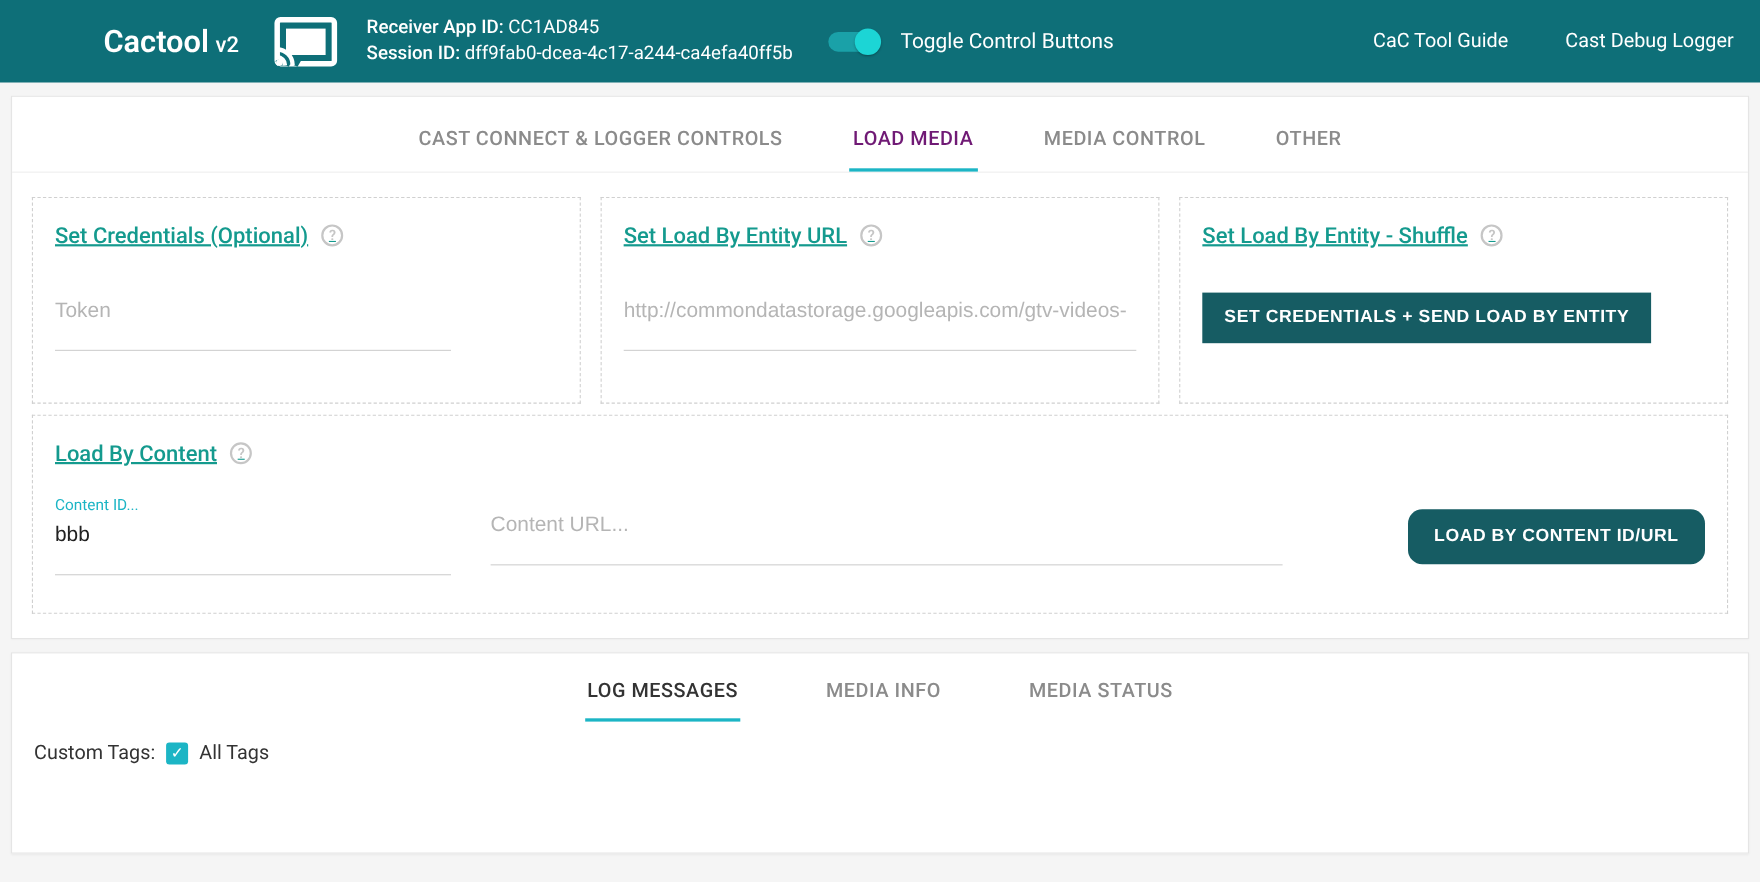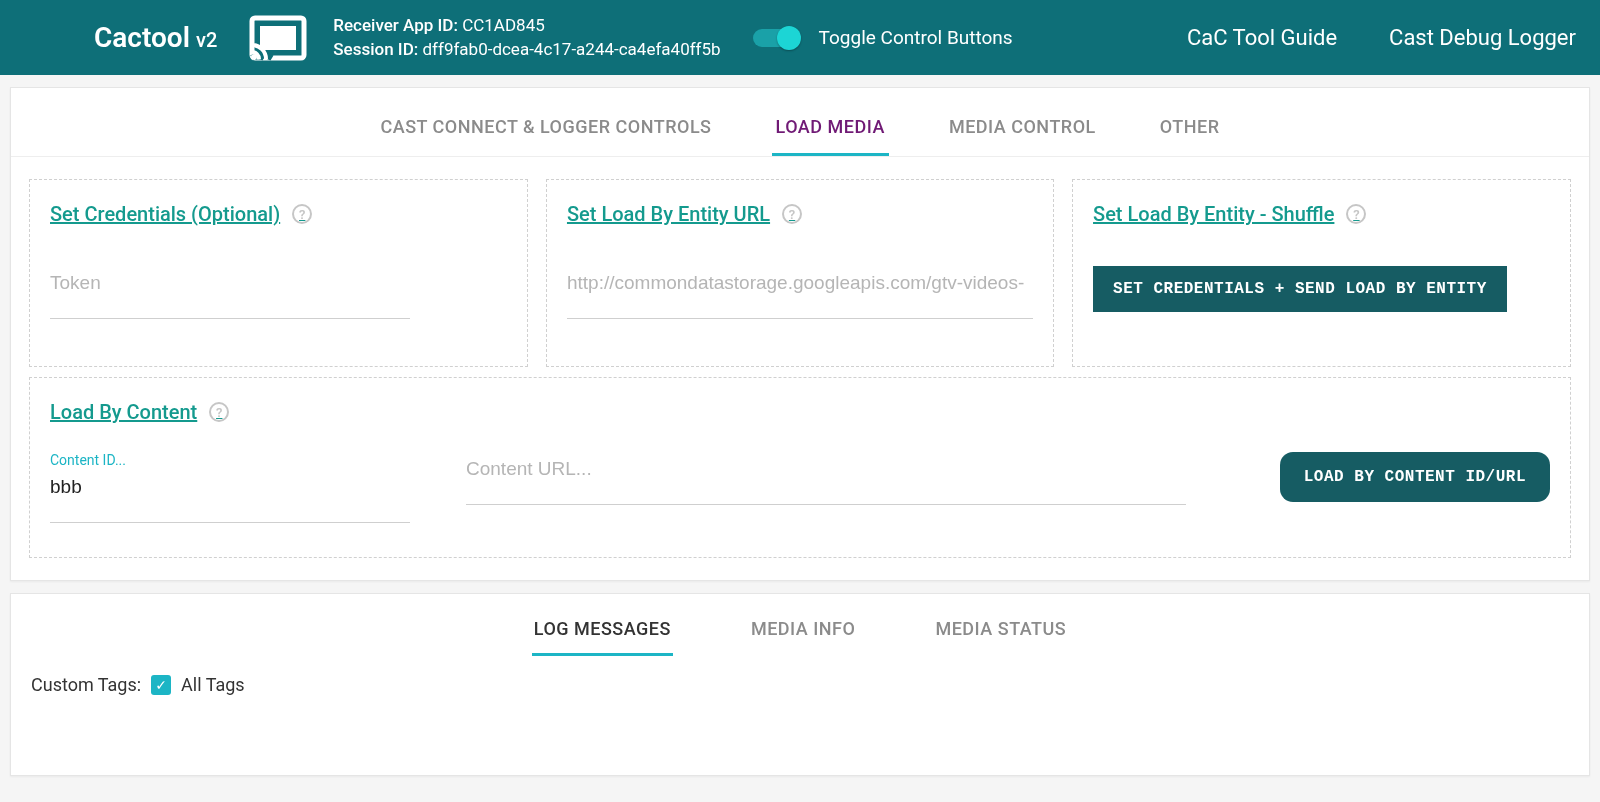--- a/index.html
+++ b/index.html
@@ -26,21 +26,21 @@
   .ids { font-size: 17px; line-height: 1.4; margin-left: 4px; }
   .ids .row span:first-child { font-weight: 500; }
   .toggle-wrap { display:flex; align-items:center; gap:20px; margin-left: 10px; }
   .switch {
     width: 46px; height: 18px; border-radius: 10px; background: #1aa1a8; position: relative; cursor: pointer;
   }
   .switch .knob {
     width: 24px; height: 24px; border-radius: 50%; background: #1cd5d5; position: absolute; top: -3px; right: -2px;
     box-shadow: 0 1px 2px rgba(0,0,0,0.3);
   }
-  .topbar-right { margin-left: auto; display:flex; gap: 52px; font-size: 22px; }
+  .topbar-right { margin-left: auto; display:flex; gap: 52px; font-size: 18px; }
   .topbar-right a { color: #fff; text-decoration: none; cursor:pointer; }
 
   
   .card {
     background: #fff;
     margin: 12px 10px;
     border: 1px solid #e5e5e5;
     box-shadow: 0 1px 2px rgba(0,0,0,0.05);
   }
   .tabs {
@@ -99,29 +99,29 @@
   .textfield.short { width: 360px; }
 
   .shuffle-row { display:flex; align-items:center; gap:16px; font-size:17px; margin: -10px 0 22px 4px; }
   .switch2 {
     width: 40px; height: 16px; border-radius: 9px; background:#8fd6d6; position:relative; cursor:pointer;
   }
   .switch2 .knob { width:22px; height:22px; border-radius:50%; background:#1cd5d5; position:absolute; top:-3px; right:-2px; box-shadow:0 1px 2px rgba(0,0,0,0.3); }
 
   .btn-primary {
     background:#165c63; color:#fff; border:none; font-size:16px; font-weight:600;
-    letter-spacing:0.5px; padding: 14px 20px; cursor:pointer;font-family:Liberation Mono, monospace;
+    letter-spacing:0.5px; padding: 14px 20px; cursor:pointer;
   }
 
   .panel-full {
     margin: 0 18px 22px;
     border: 1px dashed #d0d0d0;
     padding: 22px 20px 34px;
   }
-  .content-row { display:flex; align-items:flex-start; gap: 56px; }
+  .content-row { display:flex; align-items:center; gap: 36px; }
   .field-group { display:flex; flex-direction:column; }
   .field-label { font-size:14px; color:#1cb5c5; margin-bottom:2px; }
   .field-group .textfield { width: 360px; }
   .field-group.url .textfield { width: 720px; }
   .content-row .btn-primary { margin-left:auto; padding: 16px 24px; border-radius: 13px; }
 
   
   .tabs2 {
     display:flex; justify-content:center; gap: 76px;
     padding-top: 20px;

